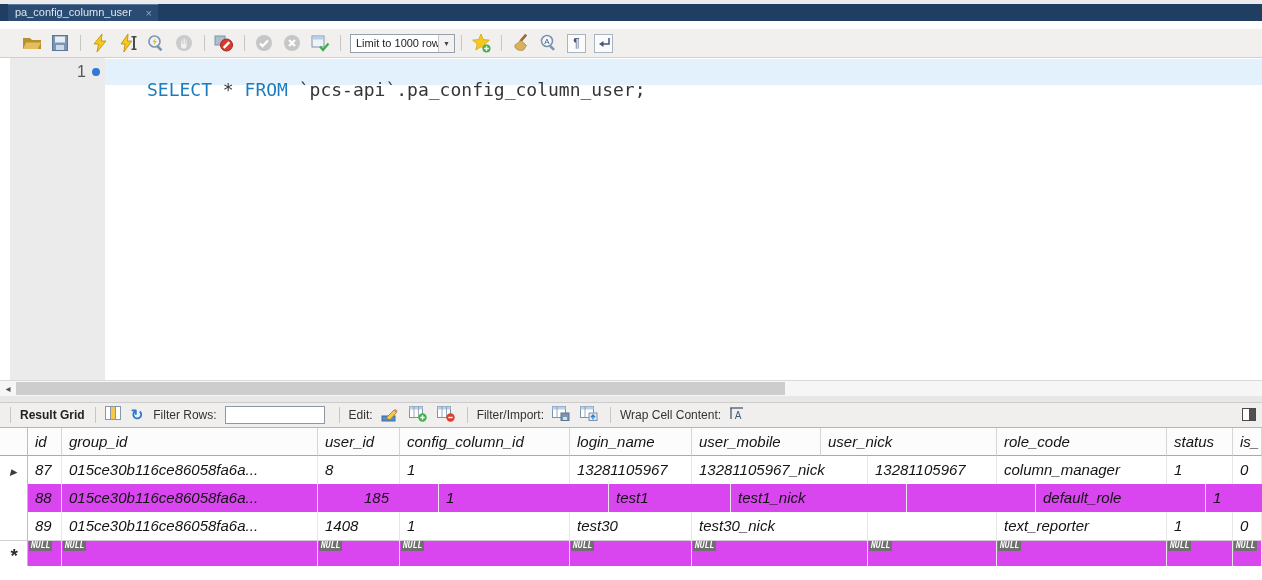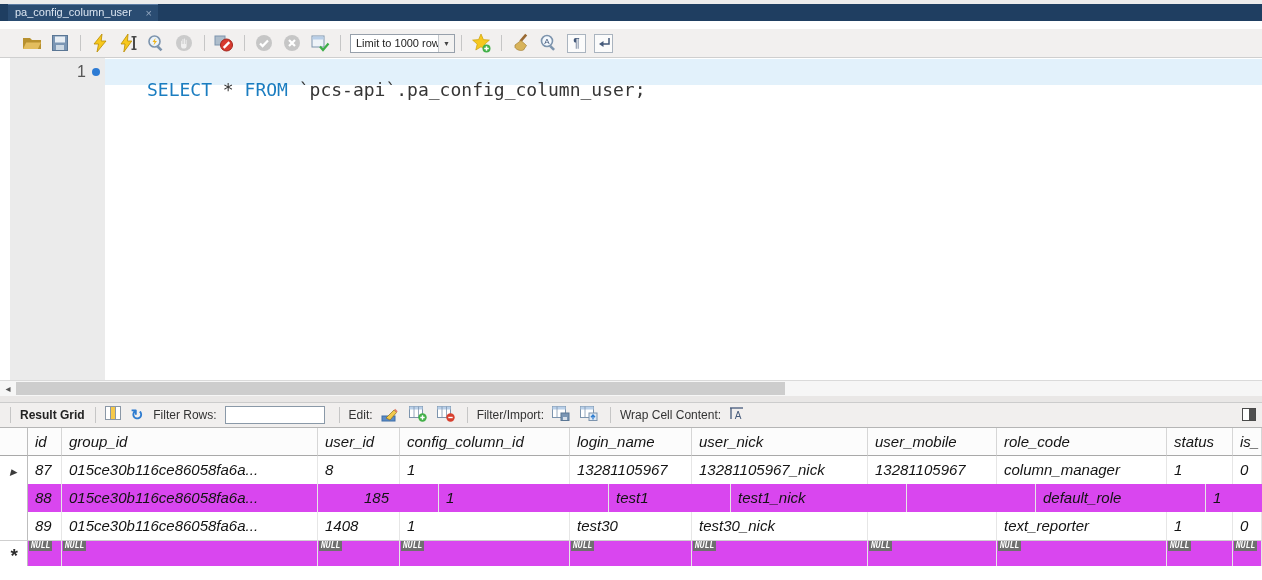--- a/index.html
+++ b/index.html
@@ -288,22 +288,22 @@
   </div>
 
   <div class="grid">
     <div class="grow ghead">
         <div class="cell sel" style="width: 28px;"></div>
         <div class="cell " style="width: 34px;">id</div>
         <div class="cell " style="width: 256px;">group_id</div>
         <div class="cell " style="width: 82px;">user_id</div>
         <div class="cell " style="width: 170px;">config_column_id</div>
         <div class="cell " style="width: 122px;">login_name</div>
+        <div class="cell " style="width: 129px;">user_mobile</div>
         <div class="cell " style="width: 176px;">user_nick</div>
-        <div class="cell " style="width: 129px;">user_mobile</div>
         <div class="cell " style="width: 170px;">role_code</div>
         <div class="cell " style="width: 66px;">status</div>
         <div class="cell " style="width: 29px;">is_</div>
       </div>
     <div id="grid-body">
         <div class="grow drow">
           <div class="cell sel" style="width: 28px; background: rgb(255, 255, 255);"><span class="rowmark">▶</span></div>
           <div class="cell " style="width: 34px;">87</div>
           <div class="cell " style="width: 256px;">015ce30b116ce86058fa6a...</div>
           <div class="cell " style="width: 82px;">8</div>

